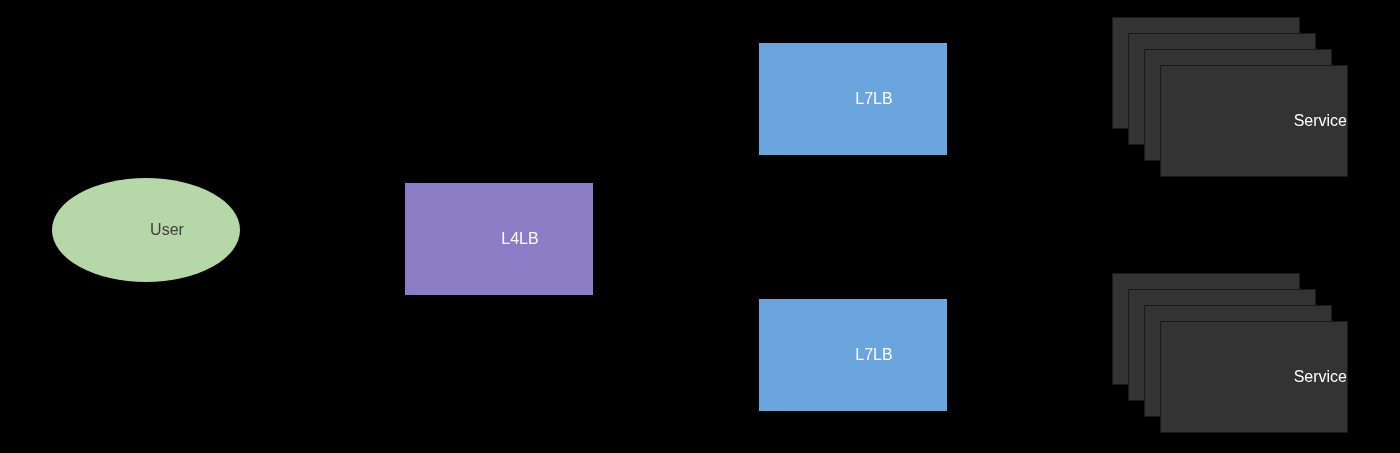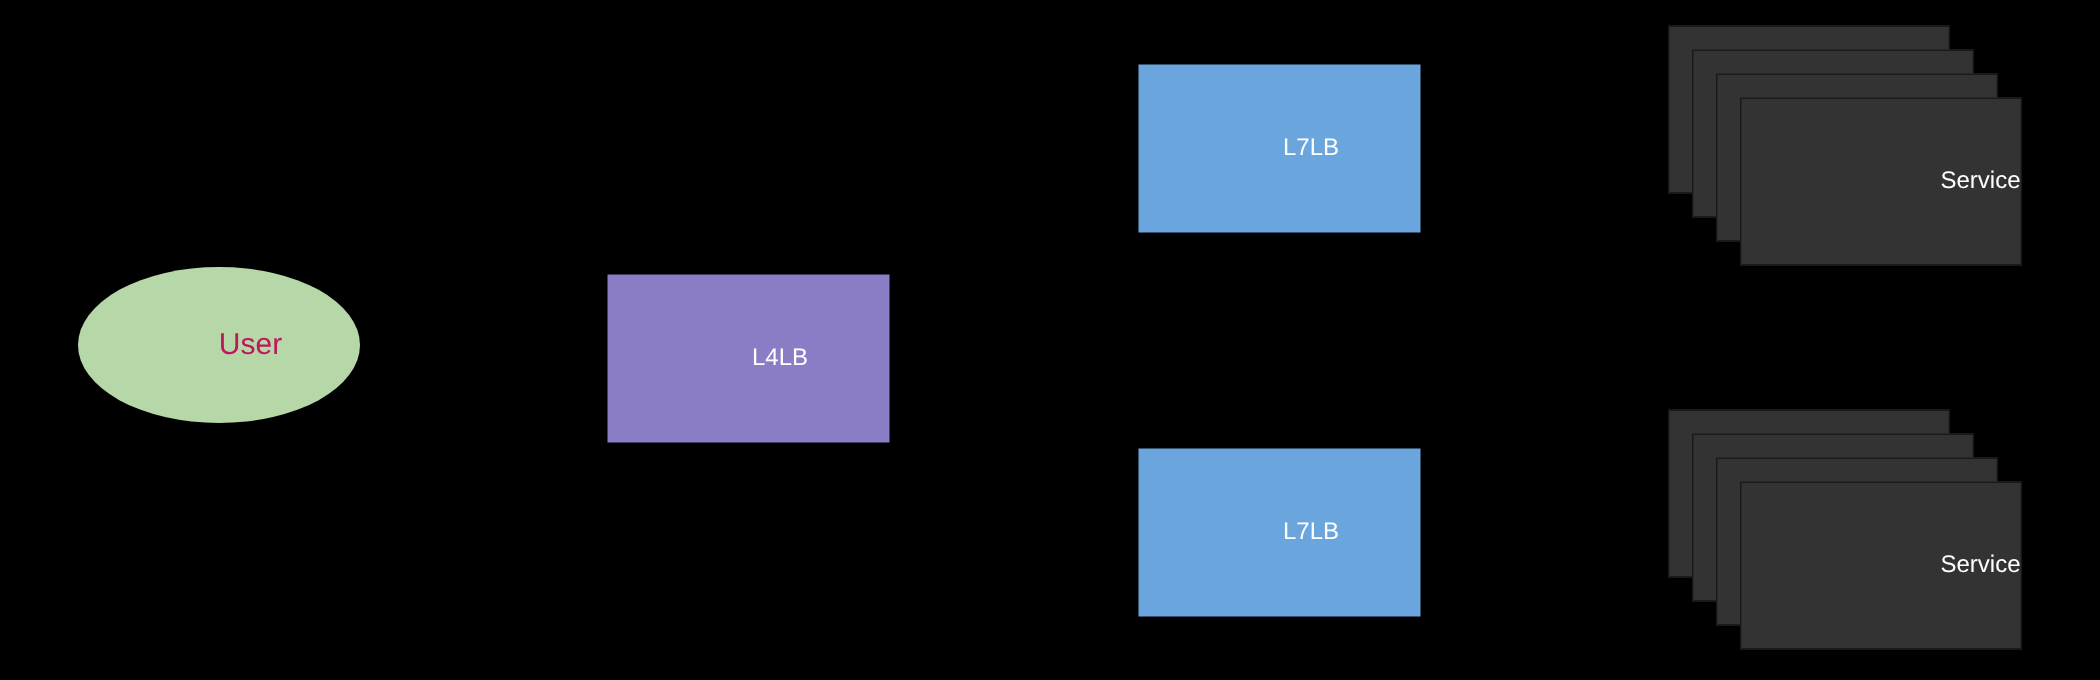--- a/index.html
+++ b/index.html
@@ -55,21 +55,21 @@
     align-items: center;
     justify-content: flex-end;
     border: 1px solid #1a1a1a;
   }
 </style>
 </head>
 <body>
 
 <div id="canvas" style="width: 1400px; height: 453px; background: rgb(0, 0, 0);">
 
-  <div class="node ellipse" id="node-user" style="left: 52px; top: 178px; width: 188px; height: 104px; background: rgb(182, 215, 168); color: #be185d; font-size: 20px;">
+  <div class="node ellipse" id="node-user" style="left: 52px; top: 178px; width: 188px; height: 104px; background: rgb(182, 215, 168); color: #404040; font-size: 16px;">
     <span class="node-label">User</span>
   </div>
 
   <div class="node" id="node-l4lb" style="left: 405px; top: 183px; width: 188px; height: 112px; background: rgb(138, 124, 197); color: rgb(255, 255, 255); font-size: 16px;">
     <span class="node-label">L4LB</span>
   </div>
 
   <div class="node" id="node-l7lb-top" style="left: 759px; top: 43px; width: 188px; height: 112px; background: rgb(107, 165, 222); color: rgb(255, 255, 255); font-size: 16px;">
     <span class="node-label">L7LB</span>
   </div>

